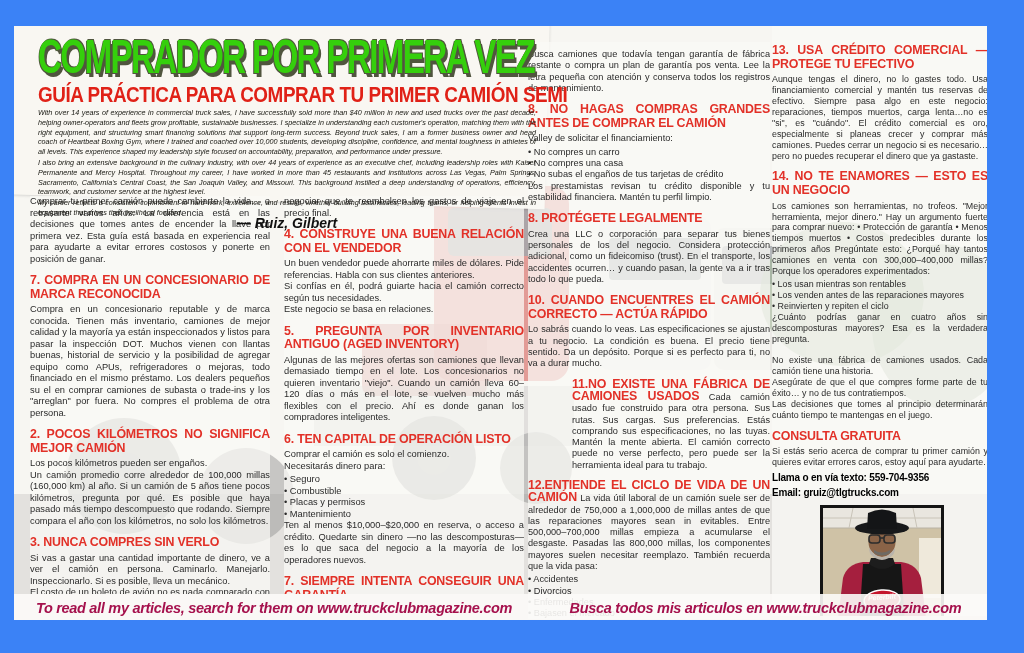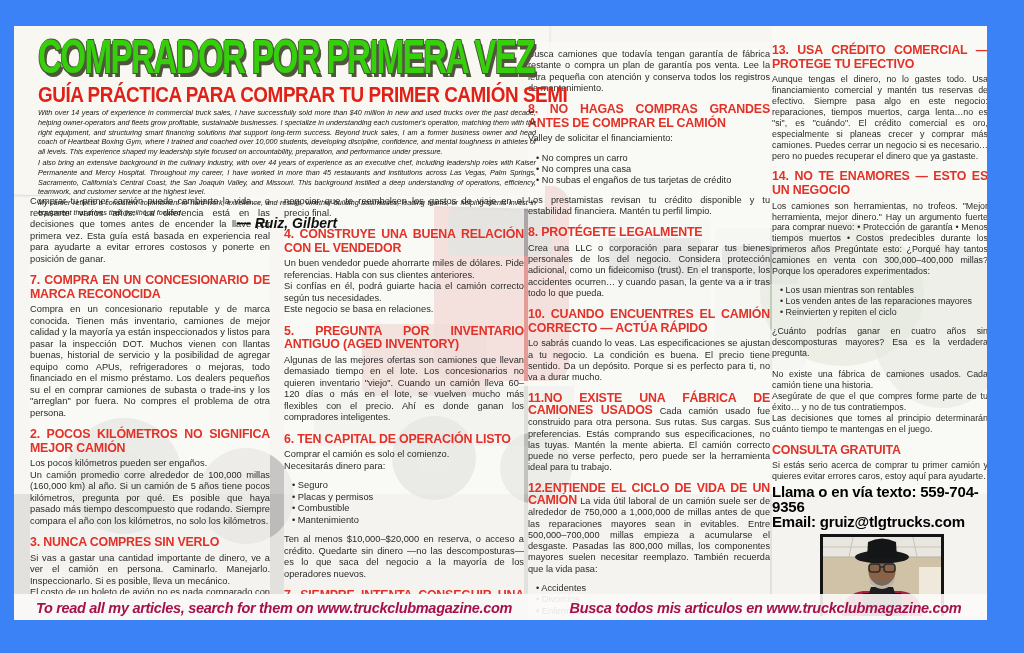--- a/index.html
+++ b/index.html
@@ -28,29 +28,29 @@
 
   .col{position:absolute;z-index:2;background:rgba(250,249,245,0.74);text-align:justify;
        font-size:9.3px;line-height:11.5px;color:#2a2a2a;overflow:hidden;}
   .col p{margin:0 0 2px 0;}
   .col .gap{height:9px;}
   .h{font-weight:bold;color:#e23128;font-size:12.4px;line-height:13.6px;letter-spacing:-0.2px;
      margin:9px 0 3px 0;text-align:justify;}
   .h.first{margin-top:0;}
   .h-inline{font-weight:bold;color:#e23128;font-size:12.4px;letter-spacing:-0.2px;}
   .pre{white-space:pre-line;}
-  ul.bul{list-style:none;margin:8px;padding:0;}
+  ul.bul{list-style:none;margin:0;padding:0;}
   ul.bul li{margin:0;}
 
   #col1{left:16px;top:170px;width:240px;height:398px;}
   #col2{left:270px;top:170px;width:240px;height:398px;}
   #col3{left:514px;top:16px;width:242px;height:570px;padding-top:7px;font-size:9.2px;line-height:11.3px;}
   #col4{left:758px;top:0;width:216px;height:572px;padding-top:18px;font-size:8.9px;line-height:10.9px;}
 
-  .contact-line{font-weight:bold;color:#000;font-size:15px;line-height:15px;text-align:left;letter-spacing:-0.2px;}
+  .contact-line{font-weight:bold;color:#000;font-size:10px;line-height:15px;text-align:left;letter-spacing:-0.2px;}
 
   .portrait{position:relative;width:118px;height:118px;margin:5px auto 0 48px;border:3px solid #141414;
             background:#cfc2a6;overflow:hidden;}
   .portrait .logo-text{position:absolute;left:50%;top:76%;transform:translate(-50%,-50%) rotate(-4deg);
             font-style:italic;font-weight:bold;font-size:7px;color:#fff;z-index:2;white-space:nowrap;}
 
   .footer-strip{position:absolute;left:0;bottom:0;width:973px;height:26px;background:rgba(252,251,248,0.9);z-index:4;}
   .footer-text{position:absolute;bottom:4px;font-weight:bold;font-size:14.5px;letter-spacing:-0.3px;
                color:#a5114d;text-align:center;z-index:5;font-style:italic;}
   #footer-left{left:10px;width:500px;}
@@ -122,22 +122,22 @@
       <p class="pre">Un buen vendedor puede ahorrarte miles de dólares. Pide referencias. Habla con sus clientes anteriores.
 Si confías en él, podrá guiarte hacia el camión correcto según tus necesidades.
 Este negocio se basa en relaciones.</p>
       <div class="h">5. PREGUNTA POR INVENTARIO ANTIGUO (AGED INVENTORY)</div>
       <p>Algunas de las mejores ofertas son camiones que llevan demasiado tiempo en el lote. Los concesionarios no quieren inventario "viejo". Cuando un camión lleva 60–120 días o más en el lote, se vuelven mucho más flexibles con el precio. Ahí es donde ganan los compradores inteligentes.</p>
       <div class="h">6. TEN CAPITAL DE OPERACIÓN LISTO</div>
       <p class="pre">Comprar el camión es solo el comienzo.
 Necesitarás dinero para:</p>
       <ul class="bul">
         <li>• Seguro</li>
+        <li>• Combustible</li>
         <li>• Placas y permisos</li>
-        <li>• Combustible</li>
         <li>• Mantenimiento</li>
       </ul>
       <p>Ten al menos $10,000–$20,000 en reserva, o acceso a crédito. Quedarte sin dinero —no las descomposturas— es lo que saca del negocio a la mayoría de los operadores nuevos.</p>
       <div class="h">7. SIEMPRE INTENTA CONSEGUIR UNA GARANTÍA</div>
 
     </div>
 
     <div class="col" id="col3">
       <p>Busca camiones que todavía tengan garantía de fábrica restante o compra un plan de garantía pos venta. Lee la letra pequeña con atención y conserva todos los registros de mantenimiento.</p>
       <div class="h">8. NO HAGAS COMPRAS GRANDES ANTES DE COMPRAR EL CAMIÓN</div>
@@ -145,21 +145,21 @@
       <ul class="bul">
         <li>• No compres un carro</li>
         <li>• No compres una casa</li>
         <li>• No subas el engaños de tus tarjetas de crédito</li>
       </ul>
       <p>Los prestamistas revisan tu crédito disponible y tu estabilidad financiera. Mantén tu perfil limpio.</p>
       <div class="h">8. PROTÉGETE LEGALMENTE</div>
       <p>Crea una LLC o corporación para separar tus bienes personales de los del negocio. Considera protección adicional, como un fideicomiso (trust). En el transporte, los accidentes ocurren… y cuando pasan, la gente va a ir tras todo lo que pueda.</p>
       <div class="h">10. CUANDO ENCUENTRES EL CAMIÓN CORRECTO — ACTÚA RÁPIDO</div>
       <p>Lo sabrás cuando lo veas. Las especificaciones se ajustan a tu negocio. La condición es buena. El precio tiene sentido. Da un depósito. Porque si es perfecto para ti, no va a durar mucho.</p>
-      <p style="margin-top:9px;"><span class="h-inline">11.NO EXISTE UNA FÁBRICA DE CAMIONES USADOS</span> <span>Cada camión usado fue construido para otra persona. Sus rutas. Sus cargas. Sus preferencias. Estás comprando sus especificaciones, no las tuyas. Mantén la mente abierta. El camión correcto puede no verse perfecto, pero puede ser la herramienta ideal para tu trabajo.</span></p>
+      <p style="margin-top:9px;padding-left:44px;"><span class="h-inline">11.NO EXISTE UNA FÁBRICA DE CAMIONES USADOS</span> <span>Cada camión usado fue construido para otra persona. Sus rutas. Sus cargas. Sus preferencias. Estás comprando sus especificaciones, no las tuyas. Mantén la mente abierta. El camión correcto puede no verse perfecto, pero puede ser la herramienta ideal para tu trabajo.</span></p>
       <p style="margin-top:9px;"><span class="h-inline">12.ENTIENDE EL CICLO DE VIDA DE UN CAMIÓN</span> <span>La vida útil laboral de un camión suele ser de alrededor de 750,000 a 1,000,000 de millas antes de que las reparaciones mayores sean in evitables. Entre 500,000–700,000 millas empieza a acumularse el desgaste. Pasadas las 800,000 millas, los componentes mayores suelen necesitar reemplazo. También recuerda que la vida pasa:</span></p>
       <ul class="bul">
         <li>• Accidentes</li>
         <li>• Divorcios</li>
         <li>• Enfermedades</li>
         <li>• Bajasen el mercado</li>
       </ul>
       <p>Compra un camión que puedas revender rápidamente si es necesario. Porque quedarte pagando un camión que no puedes vender… duele.</p>
     </div>
 

